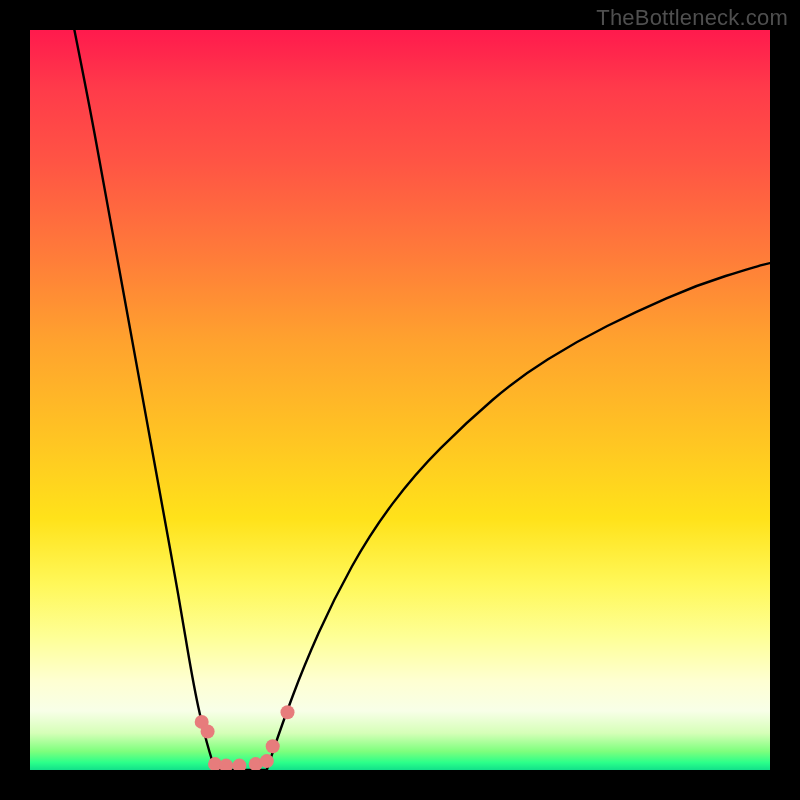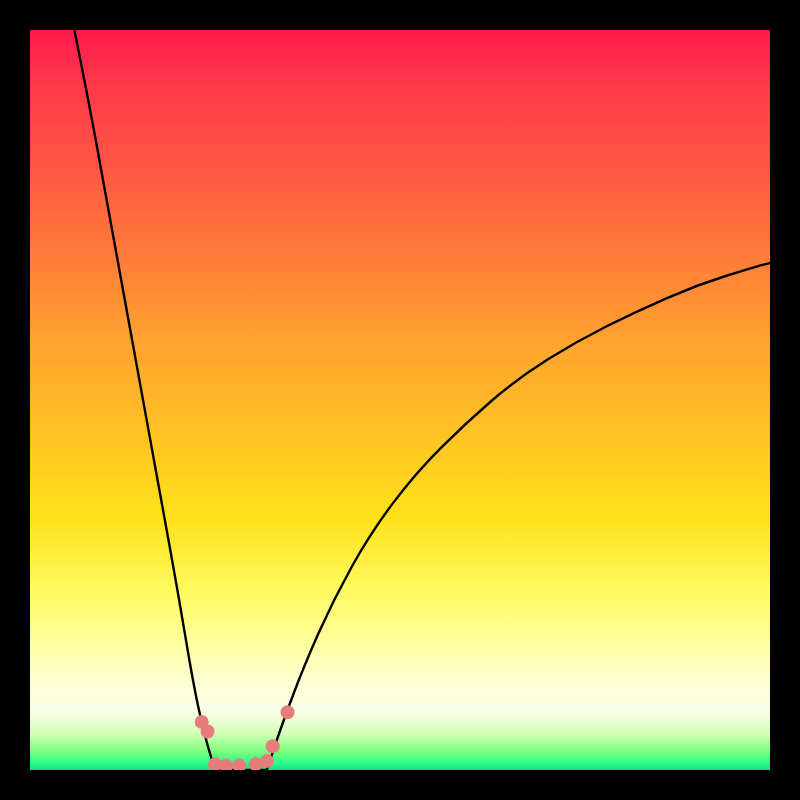--- a/index.html
+++ b/index.html
@@ -84,13 +84,14 @@
           <circle cx="185.0" cy="734.1" r="7" class="marker"></circle>
           <circle cx="196.1" cy="735.6" r="7" class="marker"></circle>
           <circle cx="209.4" cy="735.6" r="7" class="marker"></circle>
           <circle cx="225.7" cy="734.1" r="7" class="marker"></circle>
           <circle cx="236.8" cy="731.1" r="7" class="marker"></circle>
           <circle cx="242.7" cy="716.3" r="7" class="marker"></circle>
           <circle cx="257.5" cy="682.3" r="7" class="marker"></circle>
         </g>
     </svg>
   </div>
+  <div class="watermark">TheBottleneck.com</div>
 </div>
 
 </body></html>

